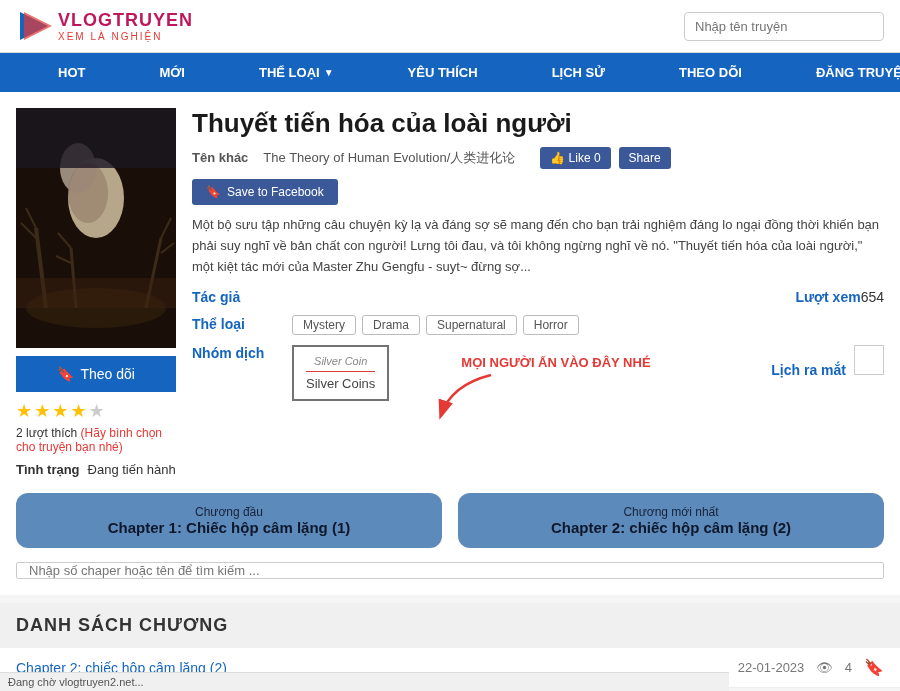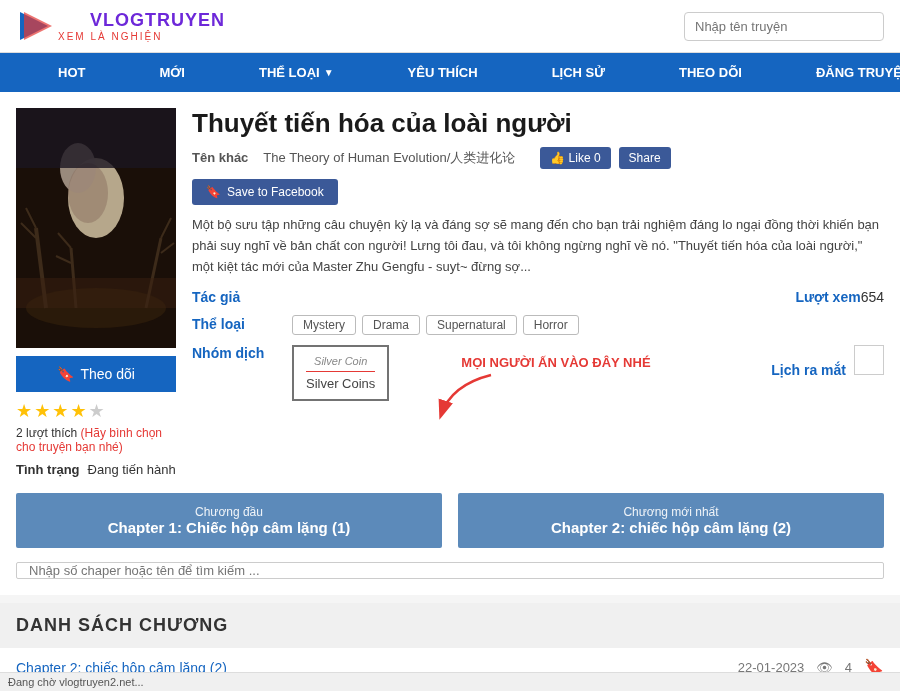--- a/index.html
+++ b/index.html
@@ -2,21 +2,21 @@
 <html><head>
   <meta charset="utf-8">
   <style>
     * { box-sizing: border-box; margin: 0; padding: 0; }
     body { font-family: Arial, sans-serif; font-size: 14px; background: #f5f5f5; color: #333; width: 900px; overflow-x: hidden; }
 
     
     .header { background: #fff; display: flex; align-items: center; justify-content: space-between; padding: 8px 16px; border-bottom: 1px solid #ddd; }
     .logo-area { display: flex; align-items: center; gap: 6px; }
     .logo-text { display: flex; flex-direction: column; }
-    .logo-main { font-size: 18px; font-weight: bold; color: #6d28d9; letter-spacing: 1px; margin-left: 32px; }
+    .logo-main { font-size: 18px; font-weight: bold; color: #be185d; letter-spacing: 1px; }
     .logo-sub { font-size: 10px; color: #e53935; letter-spacing: 2px; }
     .search-input { border: 1px solid #ccc; border-radius: 4px; padding: 6px 10px; width: 200px; font-size: 13px; color: #999; }
 
     
     .nav { background: #1565c0; display: flex; align-items: center; }
     .nav-item { color: #fff; padding: 12px 16px; font-size: 13px; font-weight: bold; cursor: pointer; white-space: nowrap; text-decoration: none; display: flex; align-items: center; gap: 4px; margin-left: 42px; }
     .nav-item .arrow { font-size: 10px; }
 
     
     .content { background: #fff; padding: 16px; margin: 0; }
@@ -54,38 +54,38 @@
     .tags { display: flex; gap: 6px; flex-wrap: wrap; }
     .tag { border: 1px solid #bbb; border-radius: 3px; padding: 2px 10px; font-size: 12px; color: #555; cursor: pointer; }
 
     .group-area { display: flex; align-items: flex-start; gap: 12px; }
     .group-badge { border: 2px solid #737373; padding: 8px 12px; text-align: center; font-size: 12px; color: #555; min-width: 80px; cursor: pointer; }
     .group-badge-name { font-style: italic; color: #888; font-size: 11px; }
     .group-badge-title { font-size: 13px; color: #444; }
 
     
     .chapter-btns { display: flex; gap: 16px; margin-top: 16px; }
-    .chap-btn { flex: 1; background: #5c8aba; color: #ffffff; border: none; padding: 12px 8px; cursor: pointer; text-align: center; border-radius: 2px; }
+    .chap-btn { flex: 1; background: #5c8aba; color: #0f172a; border: none; padding: 12px 8px; cursor: pointer; text-align: center; border-radius: 12px; }
     .chap-btn-label { font-size: 12px; opacity: 0.9; }
     .chap-btn-title { font-size: 15px; font-weight: bold; }
 
     
     .chapter-search { width: 100%; border: 1px solid #ccc; padding: 0 12px; font-size: 13px; color: #999; margin-top: 14px; border-radius: 2px; }
 
     
     .chapter-list-header { background: #f0f0f0; padding: 12px 16px; margin-top: 8px; }
     .chapter-list-title { font-size: 18px; font-weight: bold; color: #333; letter-spacing: 1px; }
 
     .chapter-item { display: flex; align-items: center; justify-content: space-between; padding: 10px 16px; border-bottom: 1px solid #eee; background: #fff; }
     .chapter-item-title { color: #1565c0; font-size: 14px; cursor: pointer; text-decoration: none; }
     .chapter-item-right { display: flex; align-items: center; gap: 12px; font-size: 13px; color: #777; }
     .bookmark-icon { color: #333; font-size: 16px; cursor: pointer; }
 
     
-    .statusbar { background: #f0f0f0; padding: 3px 8px; font-size: 11px; color: #555; position: fixed; bottom: 0; width: 900px; border-top: 1px solid #ddd; }
+    .statusbar { background: #f0f0f0; padding: 3px 8px; font-size: 11px; color: #555; position: fixed; bottom: 0; width: 729px; border-top: 1px solid #ddd; }
 
     
     .cover-art { width: 160px; height: 240px; background: #2a1a0a; position: relative; overflow: hidden; display: flex; align-items: center; justify-content: center; }
     .release-box { width: 30px; height: 30px; border: 1px solid #ccc; margin-left: 8px; }
   </style>
 </head>
 <body>
 
 <div class="header">
   <div class="logo-area">

